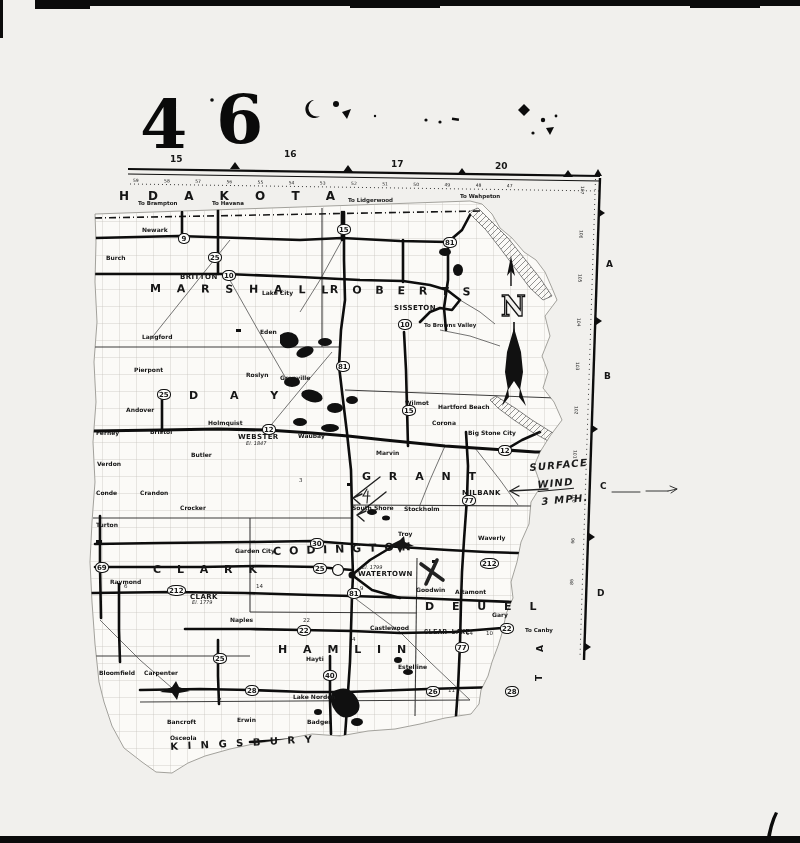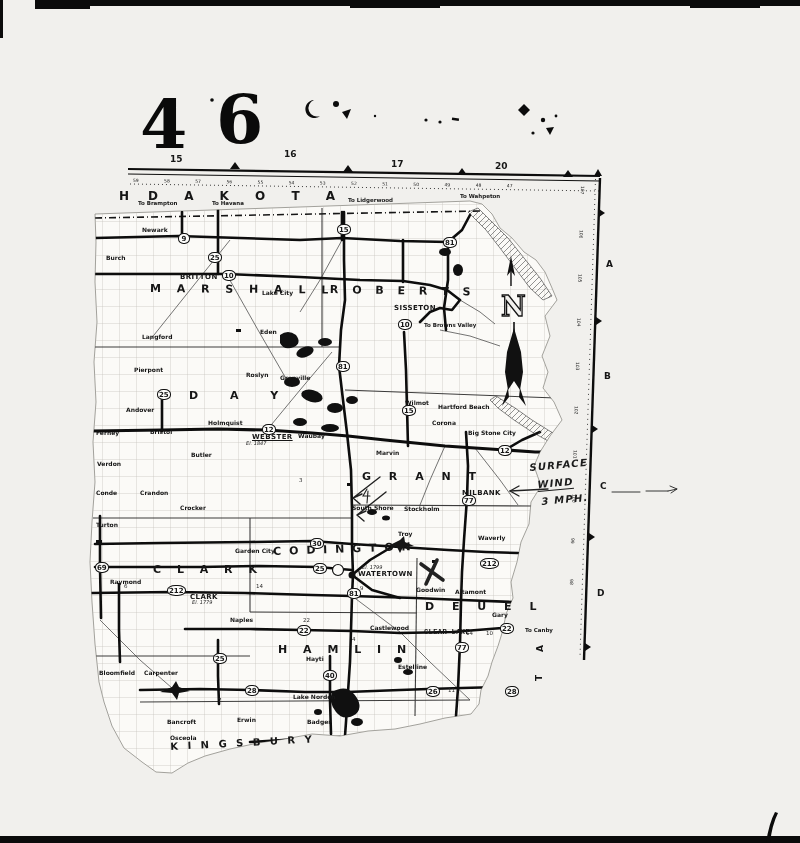--- a/index.html
+++ b/index.html
@@ -229,21 +229,21 @@
       <div class="lbl county" style="left: 362px; top: 471px; letter-spacing: 7px;">G R A N T</div>
       <div class="lbl county" style="left: 153px; top: 564px; letter-spacing: 6px;">C L A R K</div>
       <div class="lbl county" style="left: 273px; top: 546px; letter-spacing: 2px; transform: rotate(-2deg); transform-origin: left top;">C O D I N G T O N</div>
       <div class="lbl county" style="left: 425px; top: 601px; letter-spacing: 7px;">D E U E L</div>
       <div class="lbl county" style="left: 278px; top: 644px; letter-spacing: 6px;">H A M L I N</div>
       <div class="lbl county" style="left: 170px; top: 742px; letter-spacing: 3px; font-size: 10px; transform: rotate(-3deg); transform-origin: left top;">K I N G S B U R Y</div>
     </div>
   <div>
       <div class="lbl town b" style="left: 180px; top: 274px;">BRITTON</div>
       <div class="lbl town b" style="left: 362px; top: 305px; margin-left: 32px;">SISSETON</div>
-      <div class="lbl town b" style="left: 252px; top: 434px; text-decoration: underline;">WEBSTER</div>
+      <div class="lbl town b" style="left: 238px; top: 434px;">WEBSTER</div>
       <div class="lbl town b" style="left: 462px; top: 490px;">MILBANK</div>
       <div class="lbl town b" style="left: 358px; top: 571px;">WATERTOWN</div>
       <div class="lbl town b" style="left: 190px; top: 594px;">CLARK</div>
       <div class="lbl town b" style="left: 424px; top: 629px; font-family: Liberation Mono, monospace;">CLEAR LAKE</div>
       <div class="lbl town" style="left: 142px; top: 227px;">Newark</div>
       <div class="lbl town" style="left: 106px; top: 255px;">Burch</div>
       <div class="lbl town" style="left: 262px; top: 290px;">Lake City</div>
       <div class="lbl town" style="left: 260px; top: 329px;">Eden</div>
       <div class="lbl town" style="left: 142px; top: 334px;">Langford</div>
       <div class="lbl town" style="left: 246px; top: 372px;">Roslyn</div>

